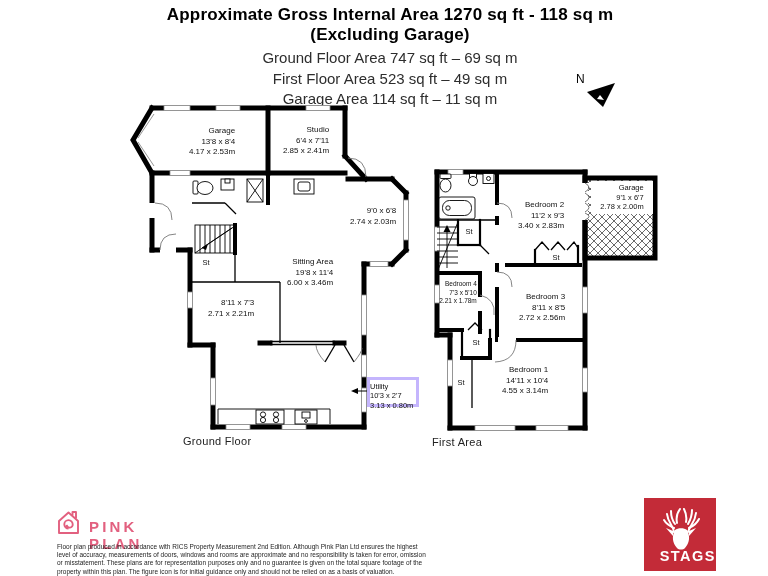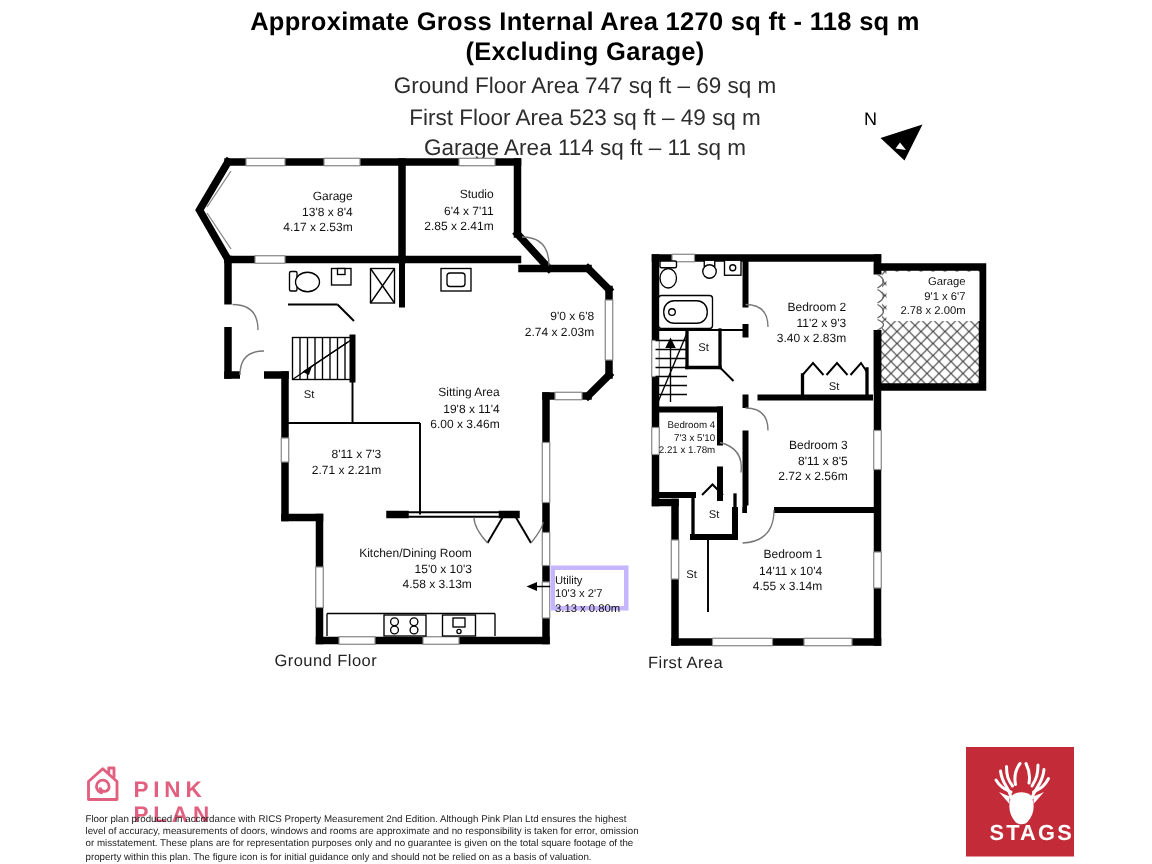--- a/index.html
+++ b/index.html
@@ -186,25 +186,20 @@
     <div>19'8 x 11'4</div>
     <div>6.00 x 3.46m</div>
   </div>
   <div class="rl st" style="left:76px;top:158px">
     <div>St</div>
   </div>
   <div class="rl" style="left:101px;top:198px">
     <div>8'11 x 7'3</div>
     <div>2.71 x 2.21m</div>
   </div>
-  <div class="rl" style="left:147px;top:264px">
-    <div>Kitchen/Dining Room</div>
-    <div>15'0 x 10'3</div>
-    <div>4.58 x 3.13m</div>
-  </div>
   <div id="utility-box">
     <div>Utility</div>
     <div>10'3 x 2'7</div>
     <div>3.13 x 0.80m</div>
   </div>
 </div>
 <div class="floor-label" style="left:183px;top:435px">Ground Floor</div>
 
 <div id="first-plan">
   <svg width="235" height="275" viewBox="0 0 235 275">

